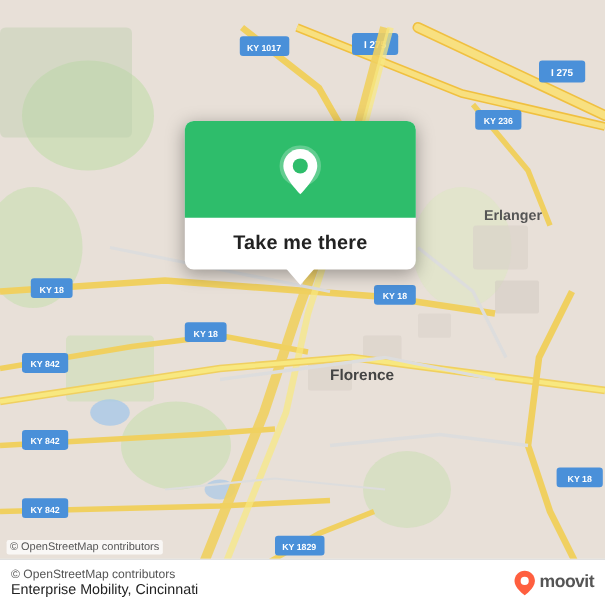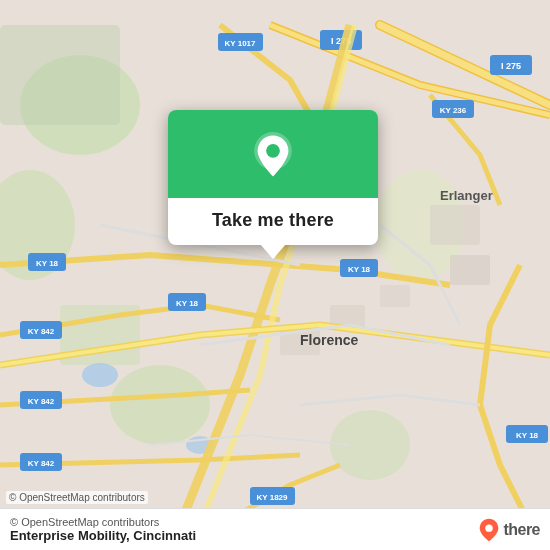--- a/index.html
+++ b/index.html
@@ -104,21 +104,21 @@
     }
 
     #attribution {
       font-size: 11px;
       color: #555;
     }
 
     #business-name {
       font-size: 13px;
       color: #222;
-      font-weight: 700;
+      font-weight: 400;
     }
 
     #moovit-logo {
       display: flex;
       align-items: center;
       gap: 3px;
     }
 
     #moovit-pin {
       width: 22px;
@@ -259,17 +259,17 @@
     <div>
       <div id="attribution">© OpenStreetMap contributors</div>
       <div id="business-name">Enterprise Mobility, Cincinnati</div>
     </div>
     <div id="moovit-logo">
 
       <svg id="moovit-pin" viewBox="0 0 22 28" xmlns="http://www.w3.org/2000/svg">
         <path d="M11 2 C5.5 2 1 6.5 1 12 C1 19 11 26 11 26 C11 26 21 19 21 12 C21 6.5 16.5 2 11 2 Z" fill="#ff5f3f"></path>
         <circle cx="11" cy="12" r="4" fill="white"></circle>
       </svg>
-      <span id="moovit-text">there</span>
+      <span id="moovit-text">moovit</span>
     </div>
   </div>
 
 </div>
 
 </body></html>

